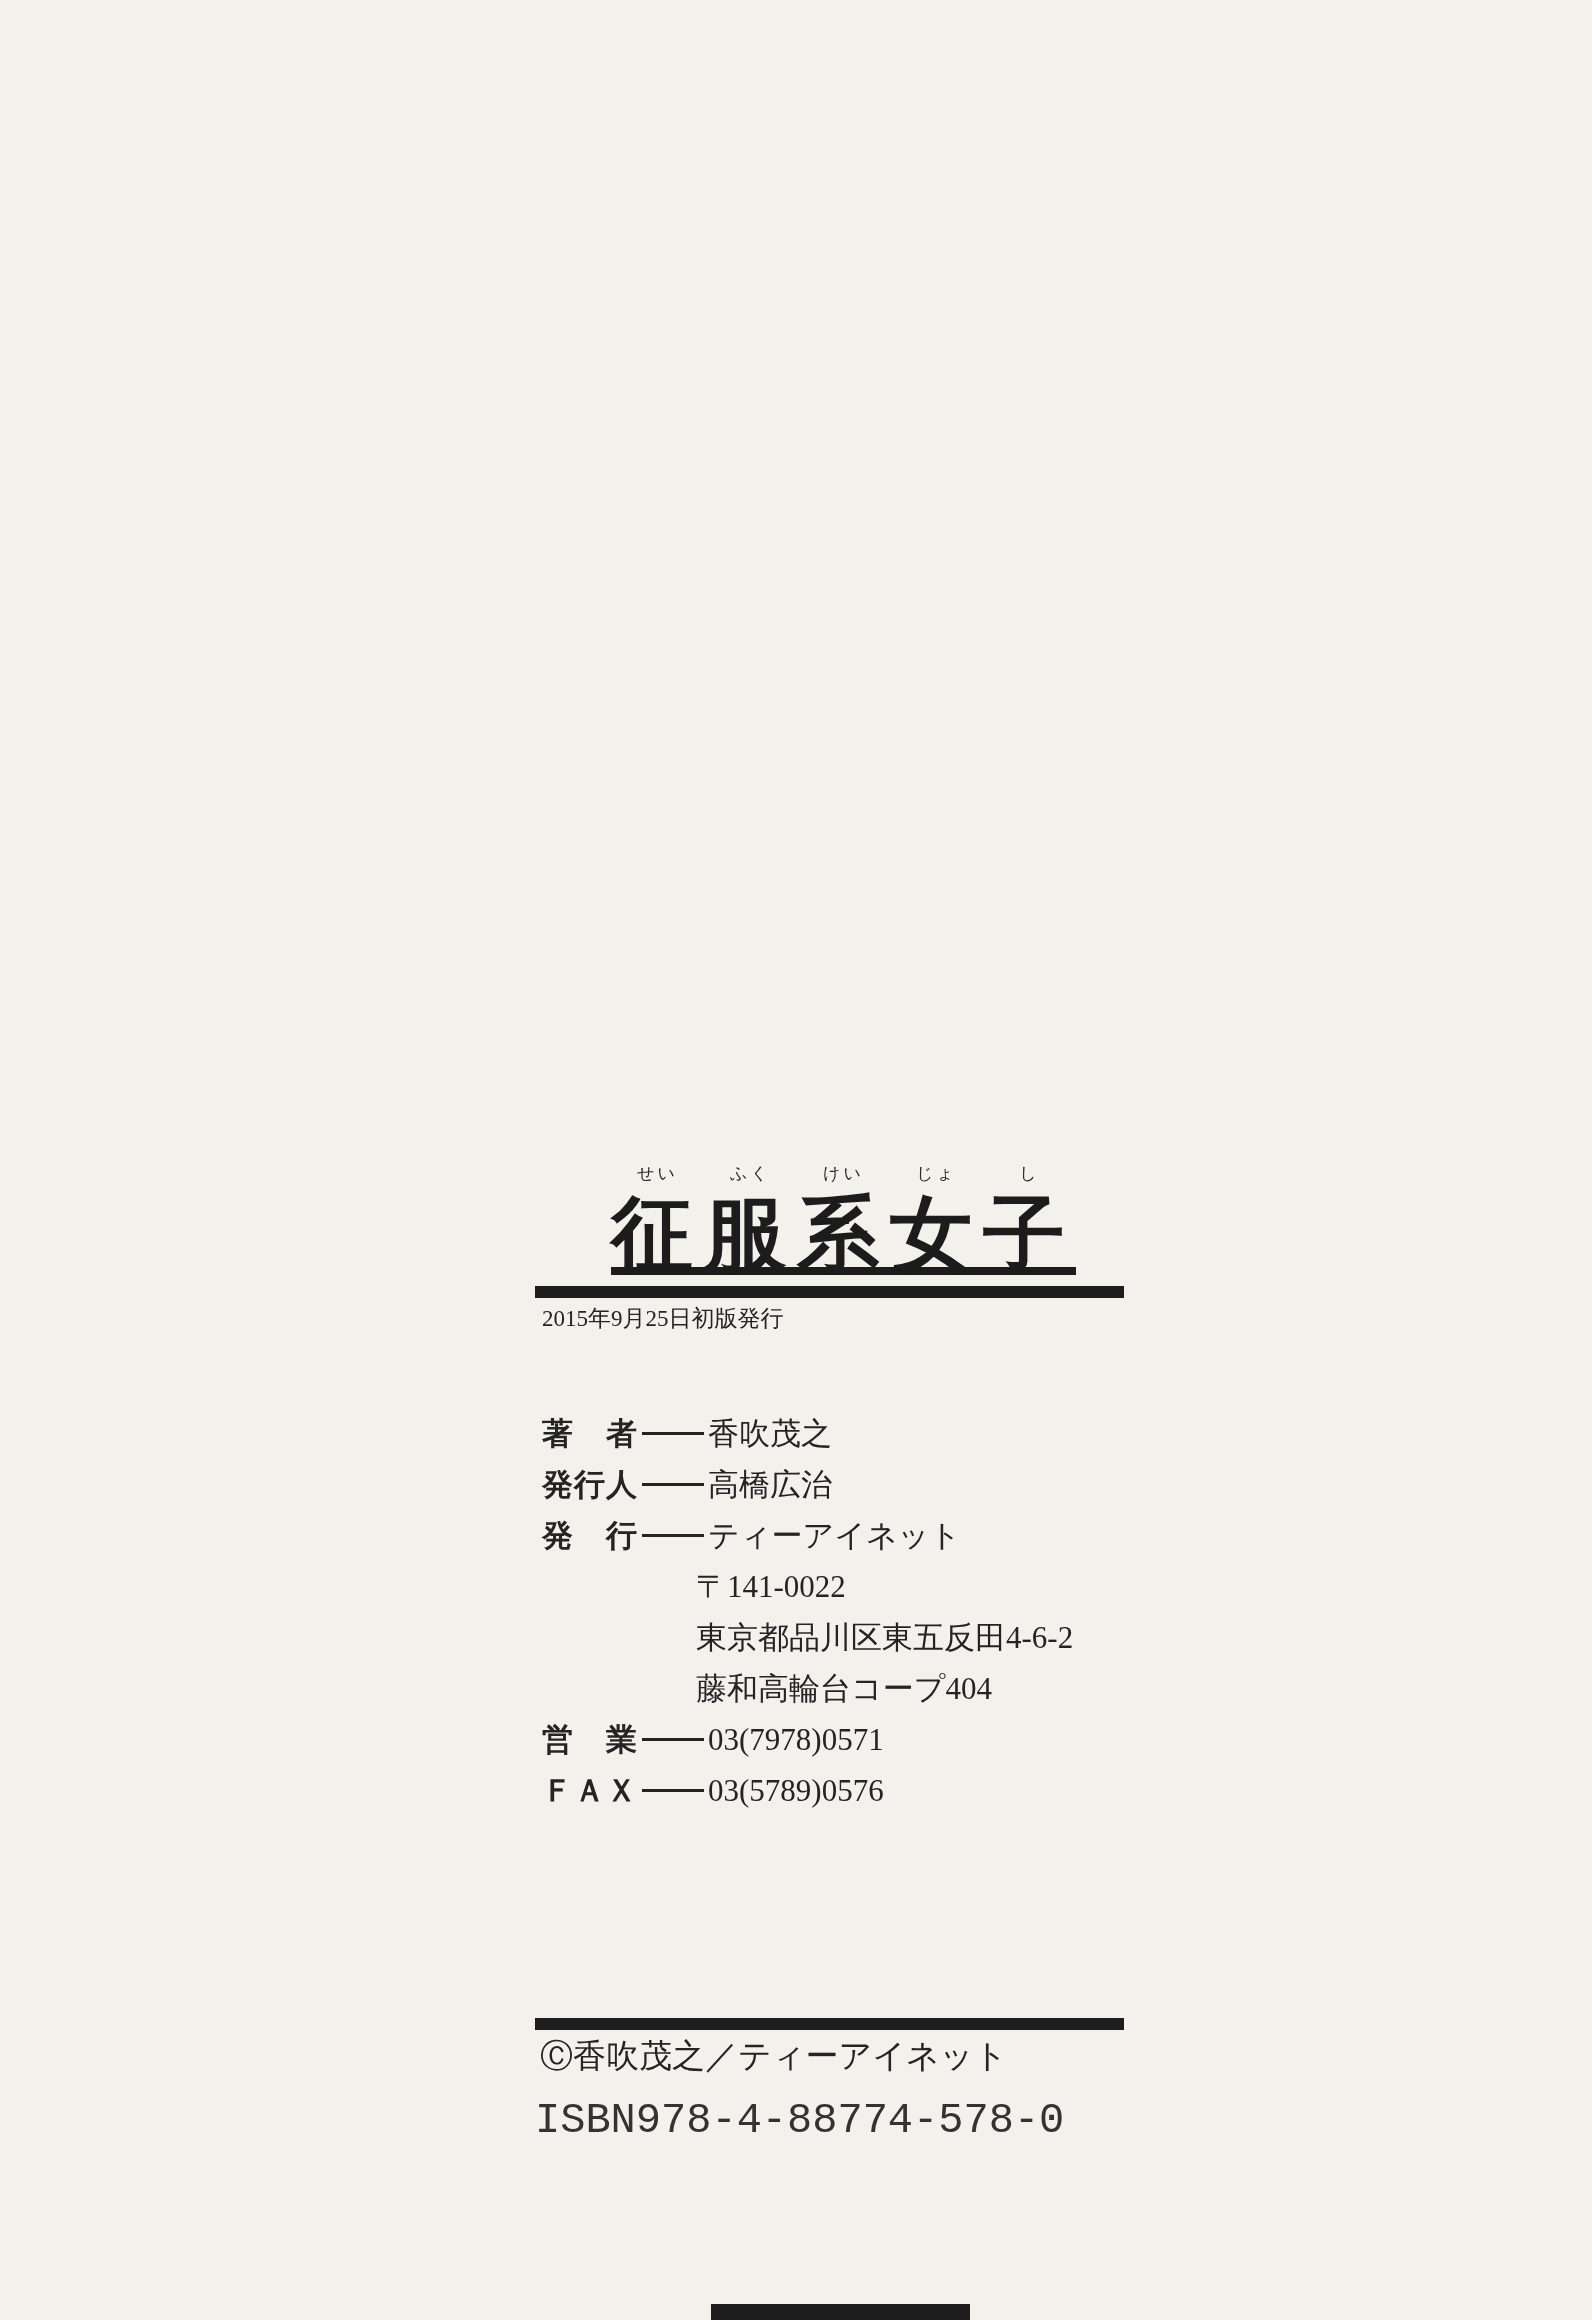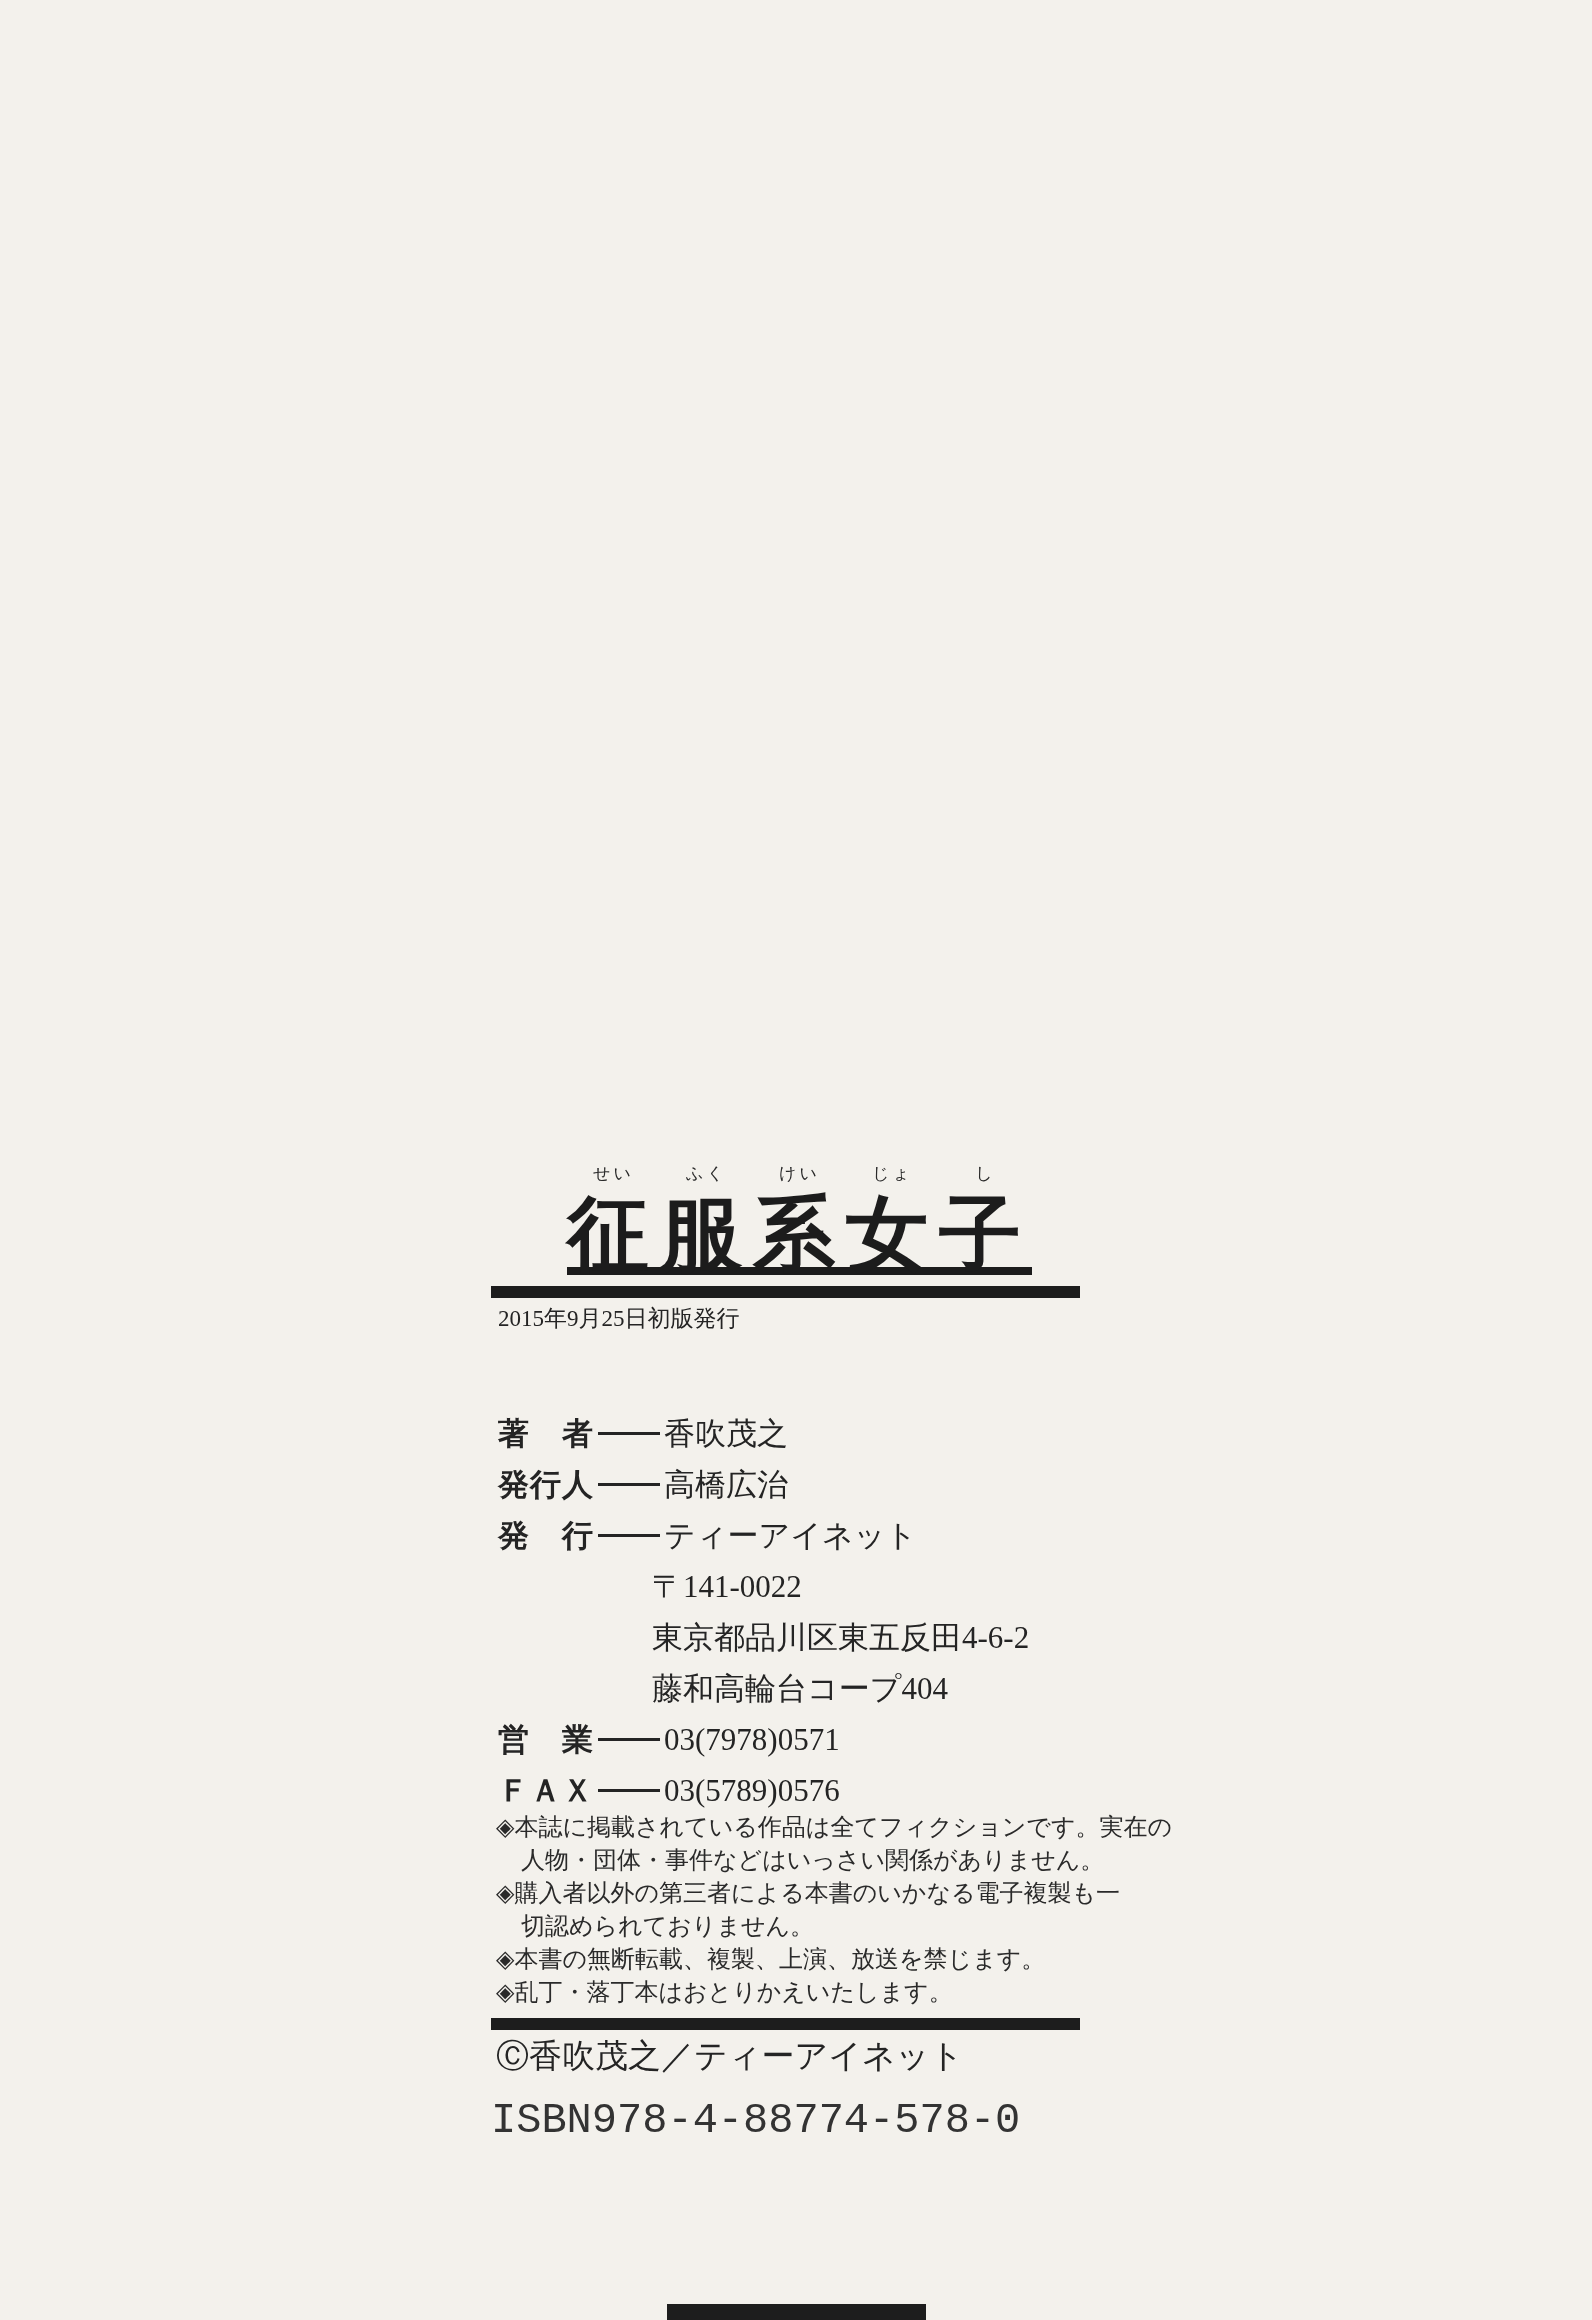--- a/index.html
+++ b/index.html
@@ -11,20 +11,21 @@
     height: 2320px;
     position: relative;
     background: #f3f1ec;
     color: #242424;
     font-family: "Liberation Serif", "DejaVu Serif", serif;
     overflow: hidden;
   }
   .page {
     position: absolute;
     inset: 0;
+    margin-left: 44px;
   }
   .colophon {
     position: absolute;
     left: 491px;
     top: 1154px;
     width: 589px;
     height: 1015px;
   }
   
   .furigana-row {
@@ -171,28 +172,20 @@
       <div class="row addr">東京都品川区東五反田4-6-2</div>
       <div class="row addr">藤和高輪台コープ404</div>
       <div class="row">
         <span class="lbl">営　業</span><span class="leader"></span><span>03(7978)0571</span>
       </div>
       <div class="row">
         <span class="lbl">ＦＡＸ</span><span class="leader"></span><span>03(5789)0576</span>
       </div>
     </div>
 
-    <div class="notices">
-      <div class="notice">◈本誌に掲載されている作品は全てフィクションです。実在の</div>
-      <div class="notice cont">人物・団体・事件などはいっさい関係がありません。</div>
-      <div class="notice">◈購入者以外の第三者による本書のいかなる電子複製も一</div>
-      <div class="notice cont">切認められておりません。</div>
-      <div class="notice">◈本書の無断転載、複製、上演、放送を禁じます。</div>
-      <div class="notice">◈乱丁・落丁本はおとりかえいたします。</div>
-    </div>
 
     <div class="rule rule-bottom"></div>
 
     <div class="copyright">Ⓒ香吹茂之／ティーアイネット</div>
 
     <div class="isbn">ISBN978-4-88774-578-0</div>
 
   </div>
 
   <div class="bottom-bar"></div>

